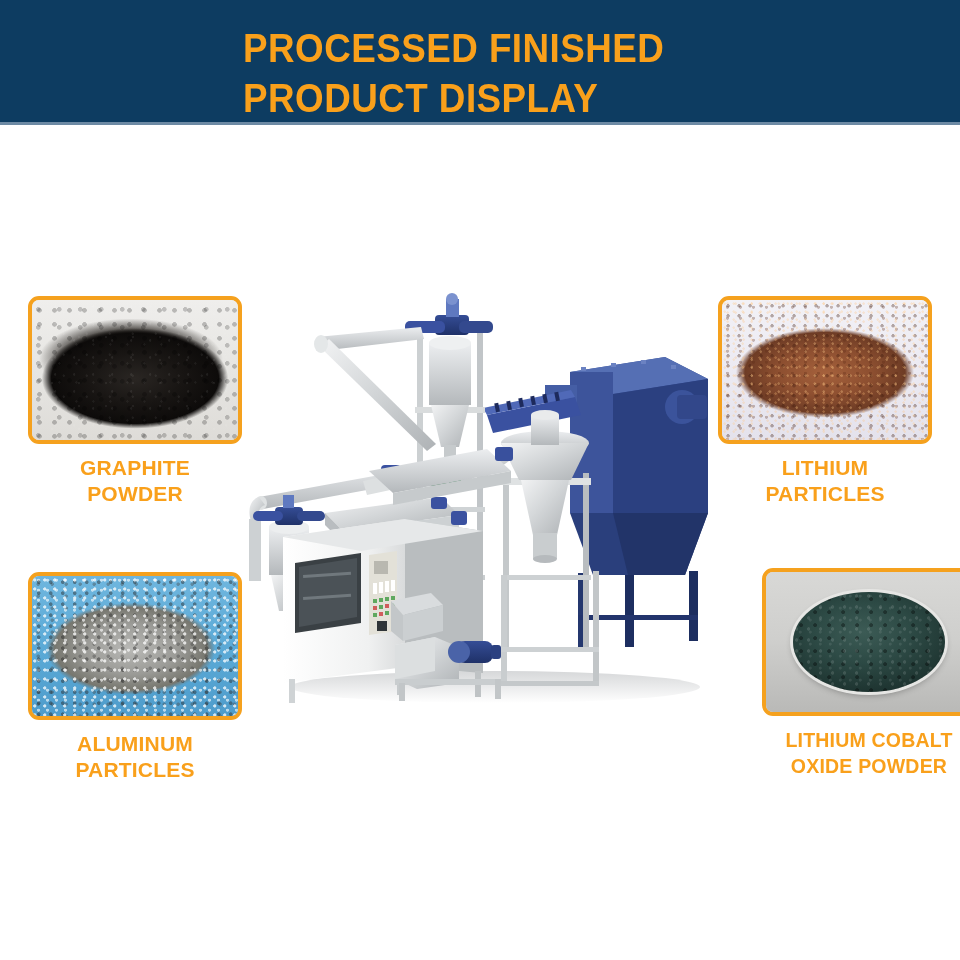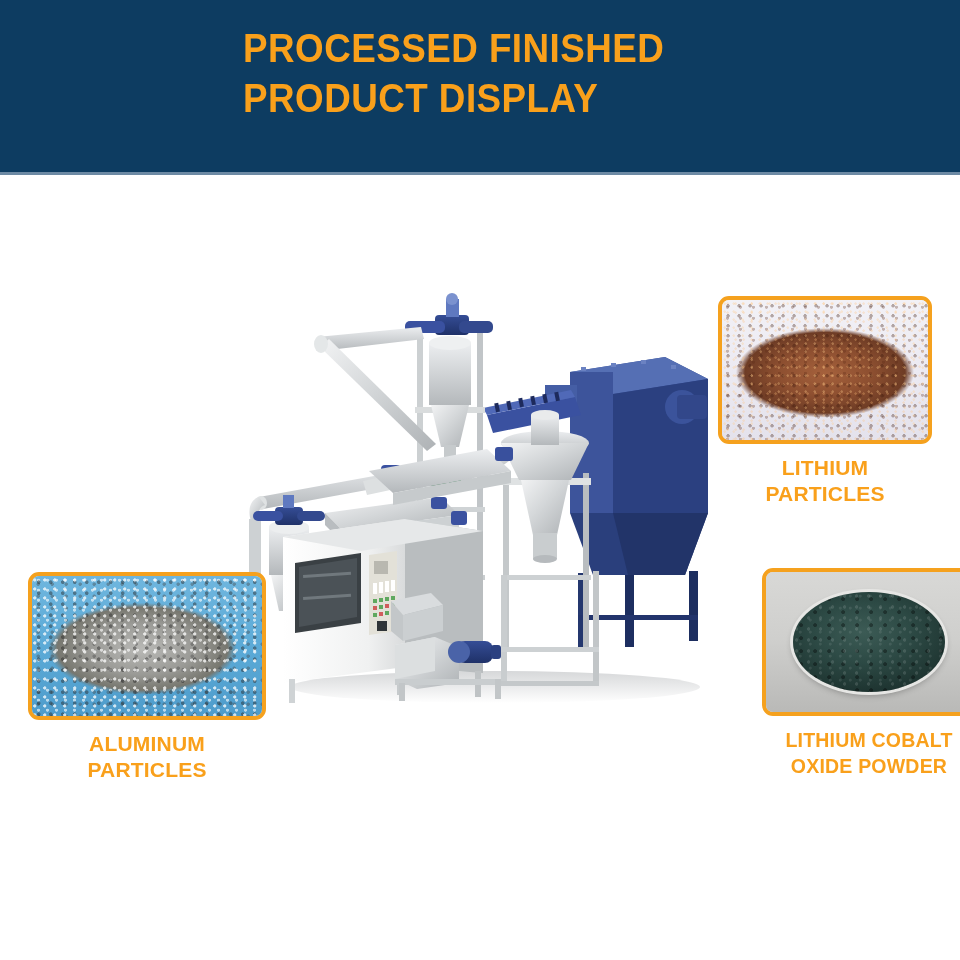--- a/index.html
+++ b/index.html
@@ -7,21 +7,21 @@
     width:960px;height:960px;
     background:#ffffff;
     font-family:"Liberation Sans", sans-serif;
     overflow:hidden;
     position:relative;
   }
   .page{position:relative;width:960px;height:960px;background:#fff;overflow:hidden;}
 
   
   .header{
-    position:absolute;left:0;top:0;width:960px;height:175px;
+    position:absolute;left:0;top:0;width:960px;height:125px;
     background:#0d3c61;
     box-sizing:border-box;
     border-bottom:3px solid #6d8aa4;
   }
   .header-title{
     position:absolute;left:243px;top:23px;width:640px;
     color:#f9a01b;
     font-family:"Liberation Sans", sans-serif;
     font-weight:bold;
     font-size:40px;
@@ -365,30 +365,37 @@
 
       <g>
         <rect x="256" y="300" width="6" height="110" fill="#c9cdcf"></rect>
         <rect x="348" y="296" width="6" height="114" fill="#c2c6c8"></rect>
         <rect x="256" y="372" width="98" height="5" fill="#cdd1d3"></rect>
         <rect x="256" y="406" width="98" height="5" fill="#c4c8ca"></rect>
       </g>
     </svg>
   </div>
 
+  <div class="card" style="left:28px;top:296px;width:214px;">
+    <div class="card-frame" style="height:148px;">
+      <div class="photo ph-graphite"></div>
+    </div>
+    <div class="card-label">GRAPHITE
+POWDER</div>
+  </div>
 
   <div class="card" style="left:718px;top:296px;width:214px;">
     <div class="card-frame" style="height:148px;">
       <div class="photo ph-copper"></div>
     </div>
     <div class="card-label">LITHIUM
 PARTICLES</div>
   </div>
 
-  <div class="card" style="left:28px;top:572px;width:238px;">
+  <div class="card" style="left:28px;top:572px;width:214px;">
     <div class="card-frame" style="height:148px;">
       <div class="photo ph-aluminum"></div>
     </div>
     <div class="card-label">ALUMINUM
 PARTICLES</div>
   </div>
 
   <div class="card" style="left:718px;top:568px;width:214px;padding-left:44px;">
     <div class="card-frame" style="height:148px;">
       <div class="photo ph-lco">

